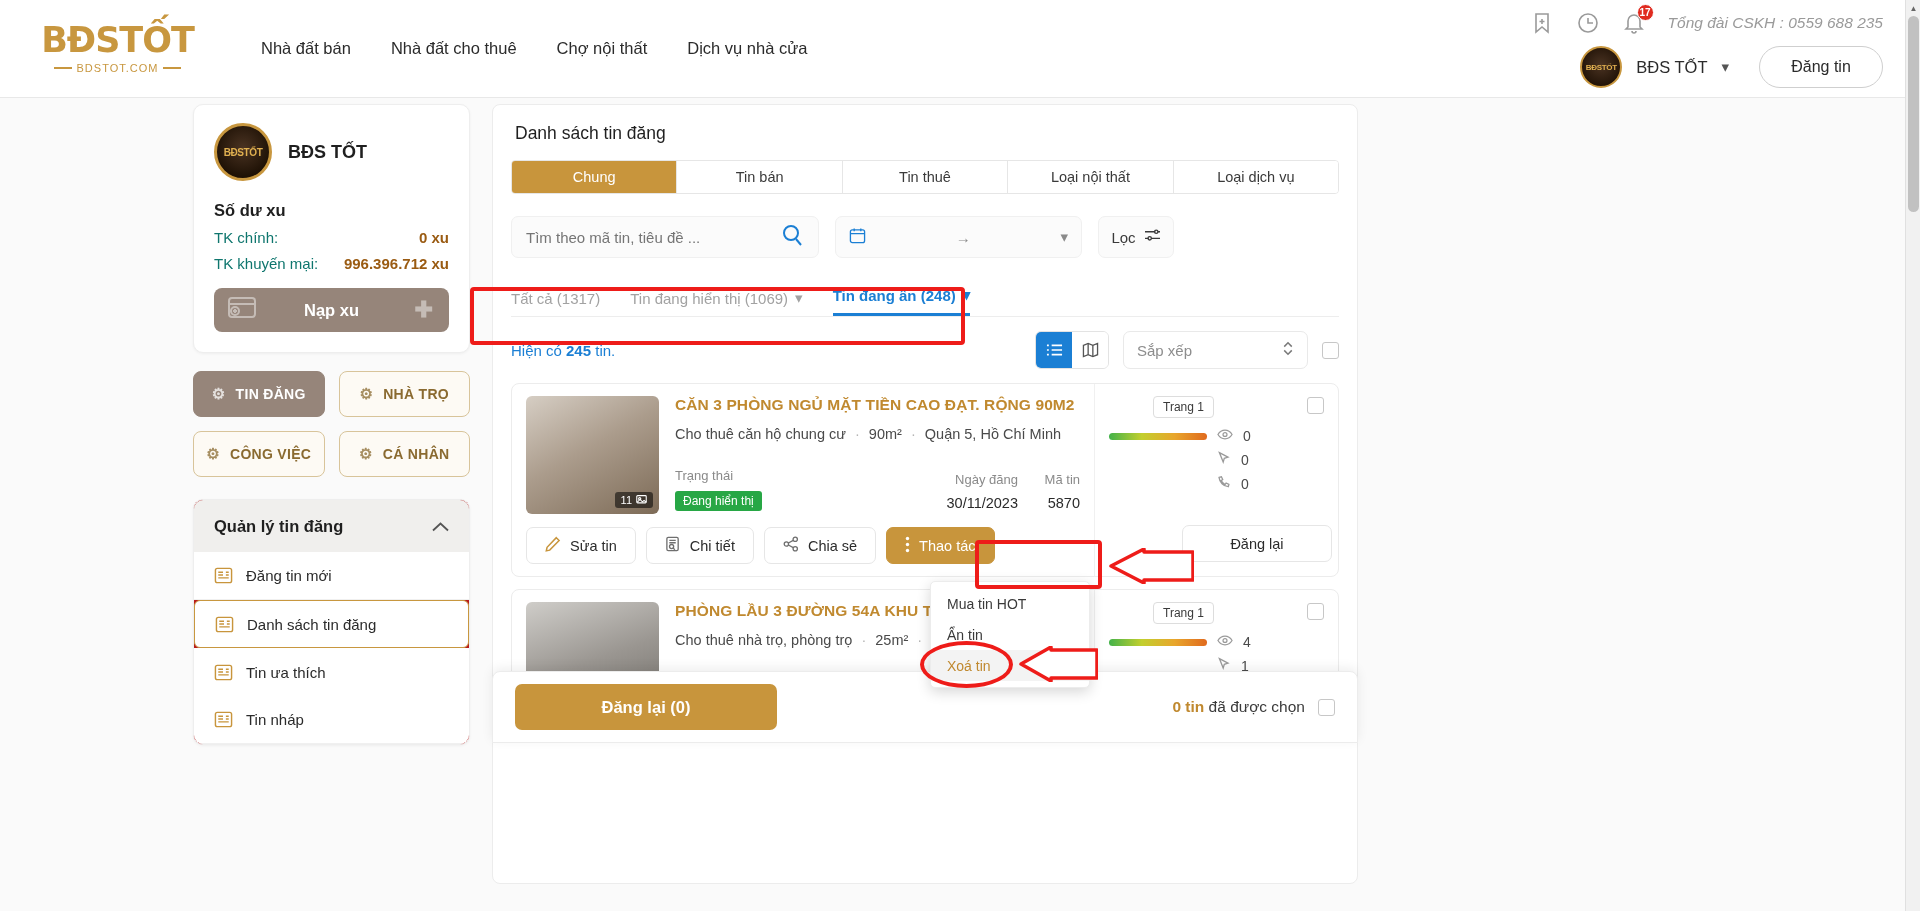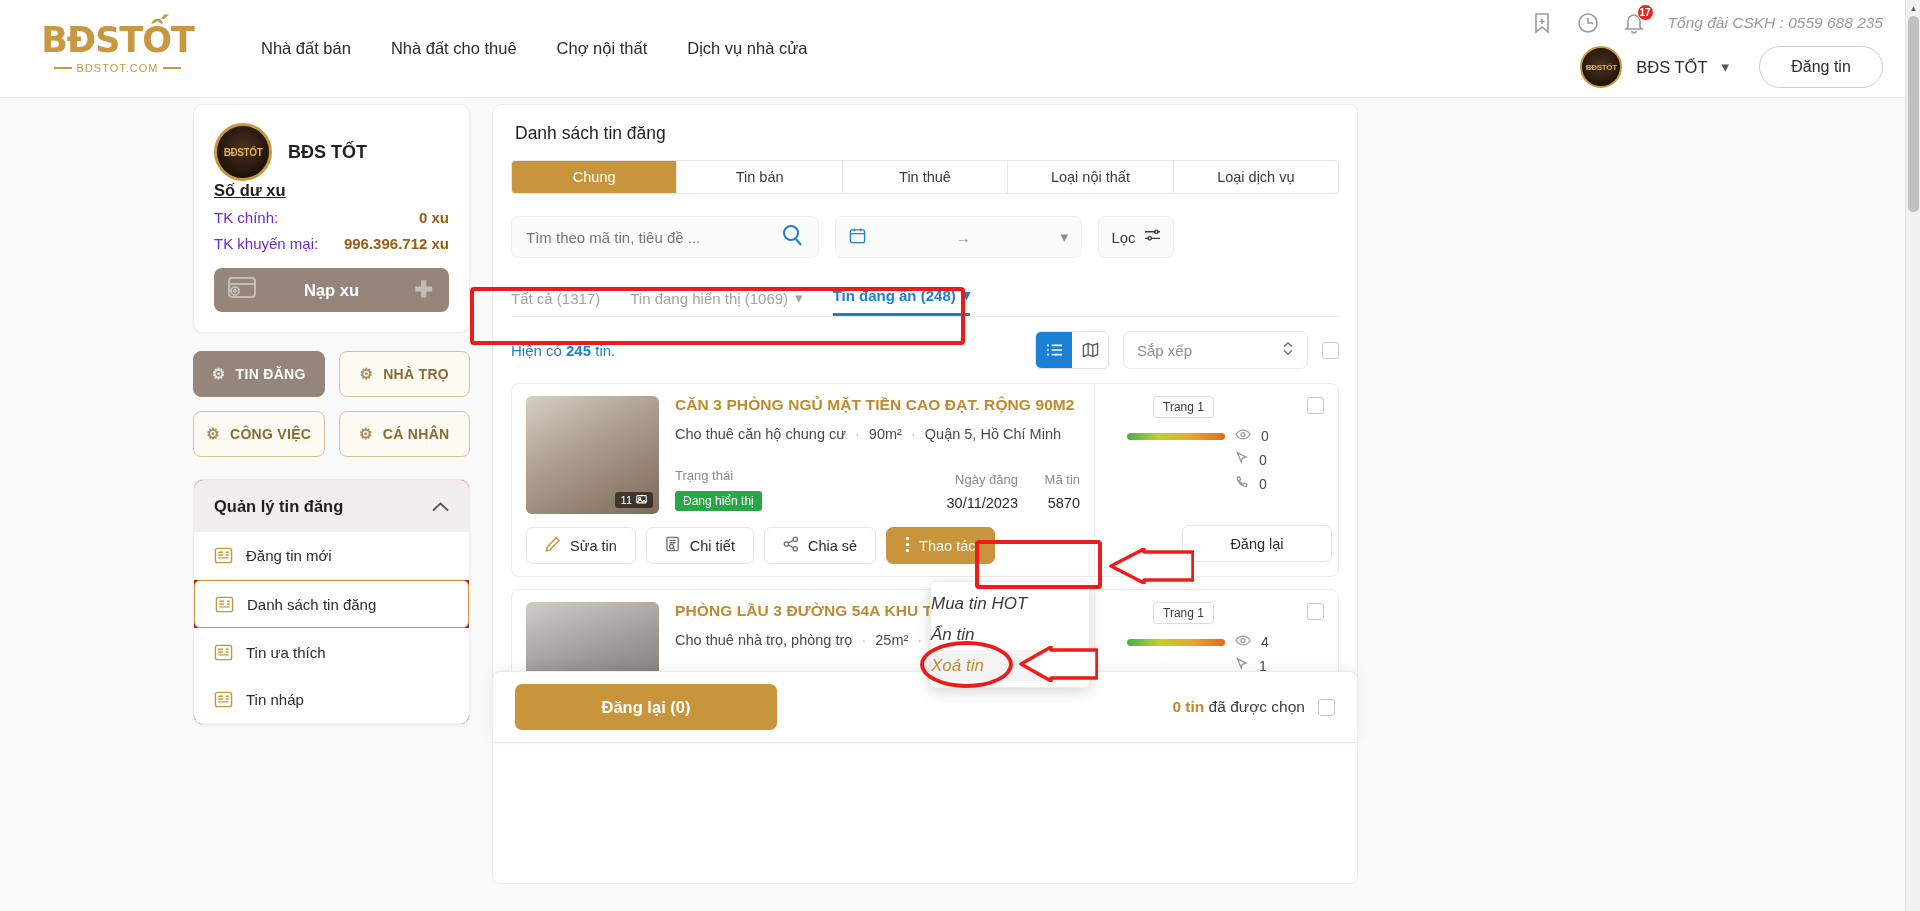--- a/index.html
+++ b/index.html
@@ -78,23 +78,23 @@
     padding: 18px 20px 20px 20px; box-shadow: 0 1px 3px rgba(0,0,0,.05);
   }
   .prof-top { display: flex; align-items: center; gap: 16px; }
   .avatar-lg {
     width: 58px; height: 58px; border-radius: 50%;
     background: radial-gradient(circle at 50% 42%, #4a3322 0%, #1e1105 72%);
     border: 3px solid #c8973f; display: flex; align-items: center; justify-content: center;
     font-size: 10px; font-weight: bold; color: #e0b050; letter-spacing: -0.4px;
   }
   .prof-name { font-size: 18px; font-weight: bold; color: #1f1f1f; }
-  .balance-title { font-size: 16.5px; font-weight: bold; color: #1f1f1f; text-decoration: underline; }
+  .balance-title { margin-top: 20px; font-size: 16.5px; font-weight: bold; color: #1f1f1f; }
   .bal-row { margin-top: 9px; display: flex; justify-content: space-between; align-items: baseline; font-size: 15px; }
-  .bal-label { color: #6d28d9; text-align: right; }
+  .bal-label { color: #0f766e; text-align: right; }
   .bal-value { color: #9a5b12; font-weight: bold; }
   .btn-nap {
     margin-top: 16px; height: 44px; border-radius: 8px; background: #96857a;
     color: #fff; font-size: 16.5px; font-weight: bold;
     display: flex; align-items: center; justify-content: center; position: relative; cursor: pointer;
   }
   .nap-ico-l { position: absolute; left: 14px; opacity: .45; font-size: 20px; }
   .nap-ico-r { position: absolute; right: 16px; opacity: .45; font-size: 22px; }
 
   .quickgrid { margin-top: 18px; display: grid; grid-template-columns: 1fr 1fr; gap: 14px; }
@@ -197,41 +197,41 @@
     font-size: 12px; padding: 3px 8px; border-radius: 3px;
   }
   .lc-actions { margin-top: 13px; display: flex; gap: 10px; }
   .abtn {
     height: 37px; border: 1px solid #e6e6e6; border-radius: 7px; background: #fff;
     display: flex; align-items: center; justify-content: center; gap: 9px; padding: 0 18px;
     font-size: 14.5px; color: #2b2b2b; cursor: pointer;
   }
   .abtn.primary { background: #c8953c; border-color: #c8953c; color: #fff; }
 
-  .lc-right { width: 244px; border-left: 1px solid #f0f0f0; padding: 12px 32px; position: relative; }
+  .lc-right { width: 244px; border-left: 1px solid #f0f0f0; padding: 12px 14px; position: relative; }
   .stat-line { display: flex; align-items: center; gap: 10px; margin-bottom: 7px; font-size: 14px; color: #4a4a4a; }
   .trang-pill {
     position: absolute; left: 58px; top: 12px; border: 1px solid #ddd; border-radius: 4px;
     font-size: 12px; color: #3a3a3a; padding: 3px 9px; background: #fff;
   }
   .gradbar { width: 98px; height: 7px; border-radius: 4px; background: linear-gradient(90deg,#43b24a,#c2cf2e,#e8a62c,#e06a1e); }
   .btn-dangLai {
     position: absolute; right: 6px; bottom: 14px; width: 150px; height: 37px;
     border: 1px solid #e6e6e6; border-radius: 7px; background: #fff;
     display: flex; align-items: center; justify-content: center; font-size: 14.5px; color: #2b2b2b; cursor: pointer;
   }
   .rt-cb { position: absolute; right: 14px; top: 13px; }
 
   
   .dropdown {
     position: absolute; left: 930px; top: 581px; width: 160px;
     background: #fff; border: 1px solid #ececec; border-radius: 5px;
     box-shadow: 0 4px 14px rgba(0,0,0,.16); z-index: 55; padding: 6px 0;
   }
-  .dd-item { height: 31px; display: flex; align-items: center; padding: 0 0; font-size: 17px; color: #3a3a3a; cursor: pointer; font-style: italic; }
+  .dd-item { height: 31px; display: flex; align-items: center; padding: 0 16px; font-size: 14px; color: #3a3a3a; cursor: pointer; }
   .dd-item.hl { background: #f3f3f3; color: #c0892f; }
 
   
   .bottombar {
     position: absolute; left: 492px; top: 671px; width: 866px; height: 72px;
     background: #fff; border: 1px solid #ececec; border-radius: 8px 8px 0 0;
     box-shadow: 0 -3px 12px rgba(0,0,0,.07);
     display: flex; align-items: center; padding: 0 22px; gap: 18px; z-index: 30;
   }
   .bb-outline {

